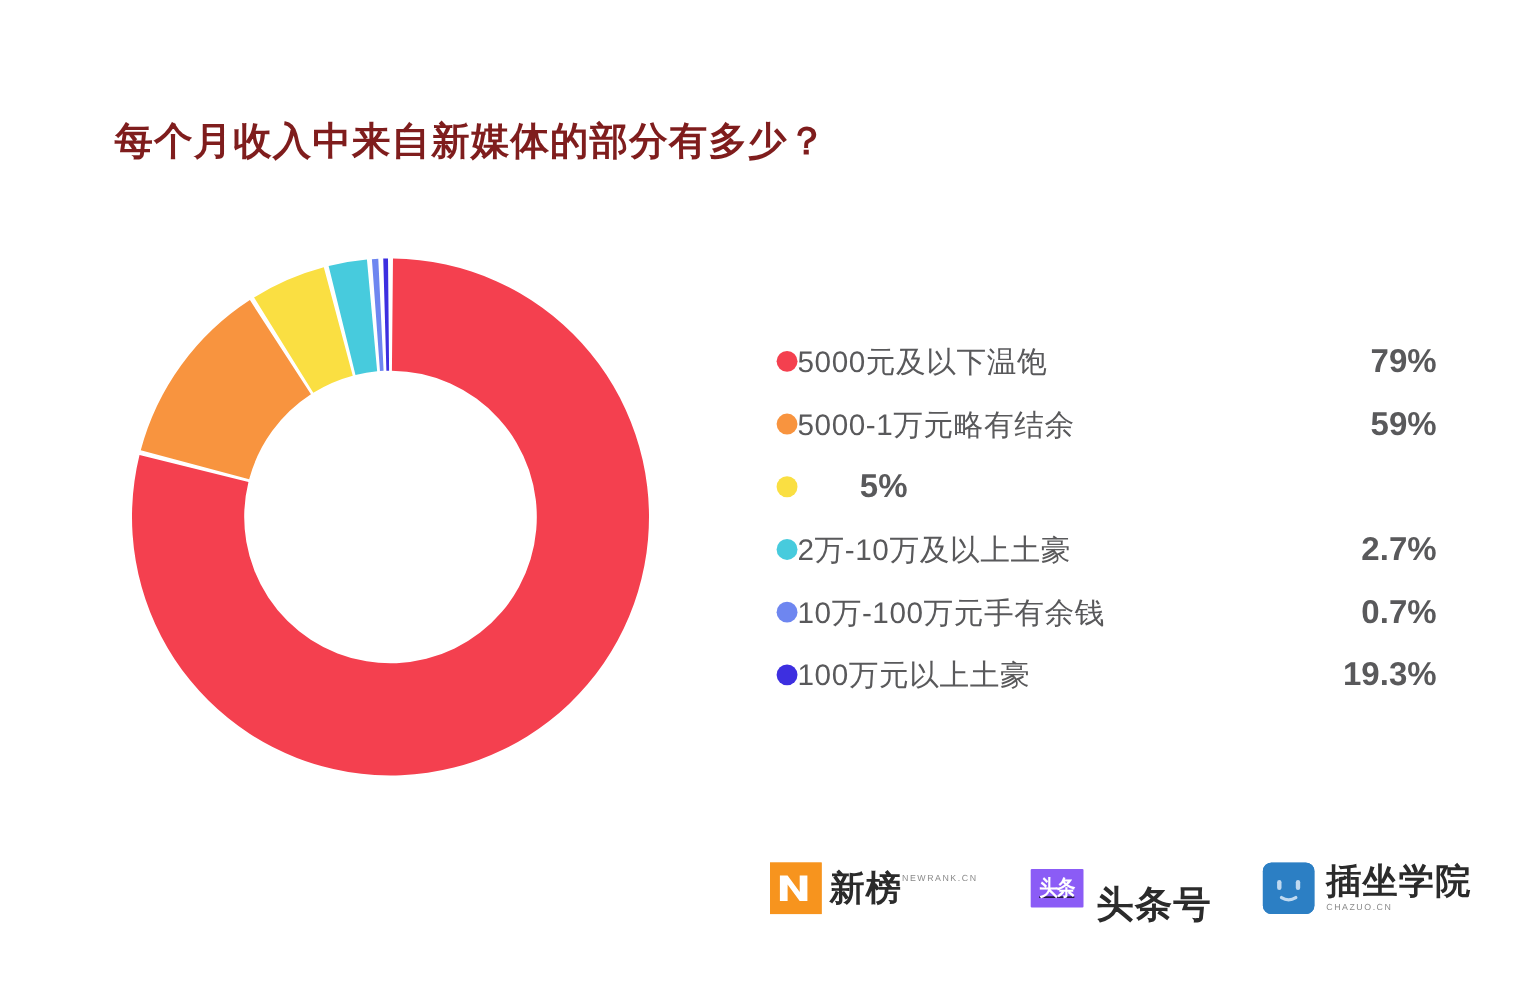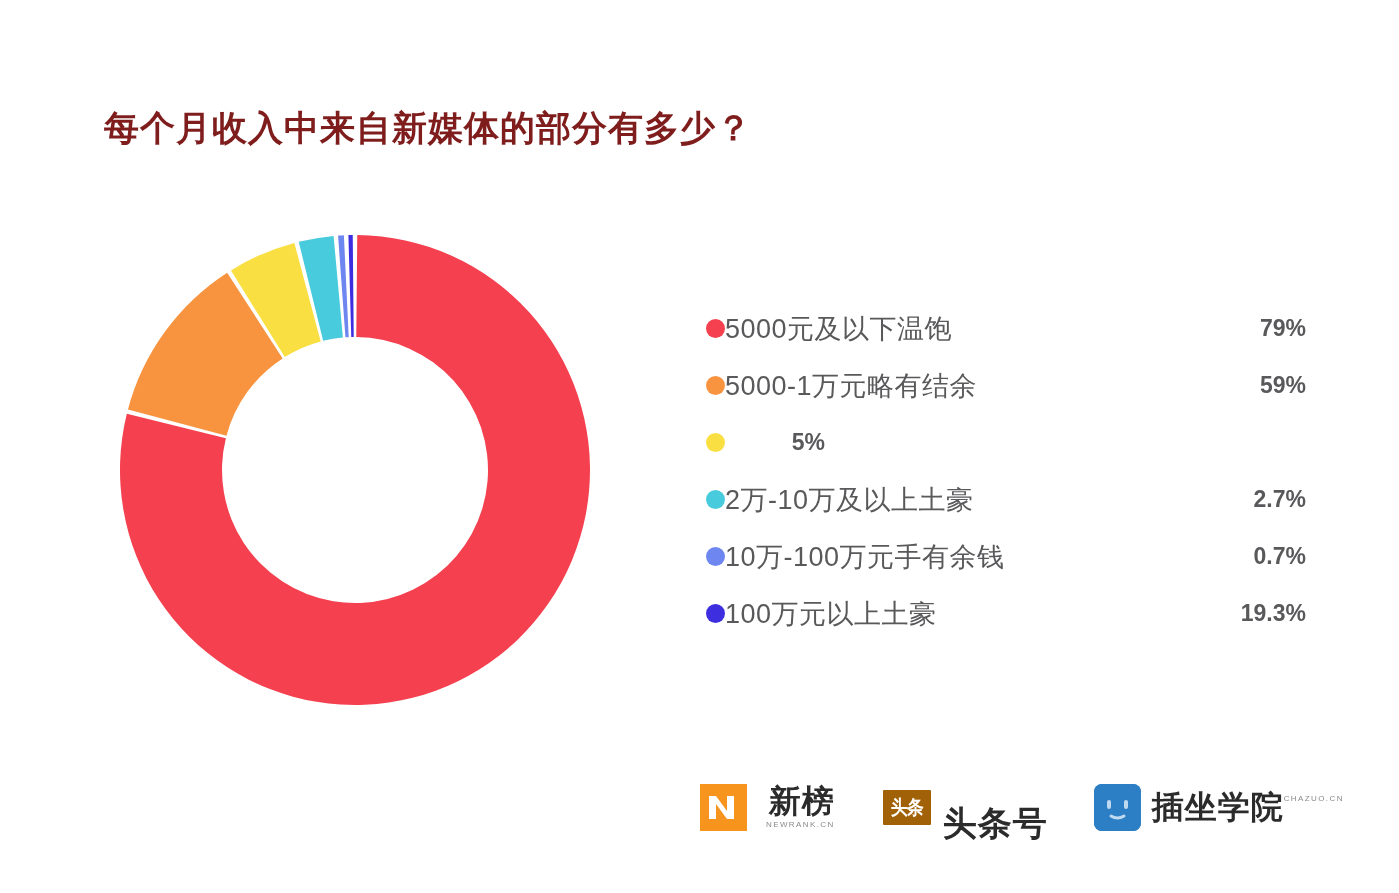--- a/index.html
+++ b/index.html
@@ -61,21 +61,21 @@
     margin-right: 0px;
   }
   .legend-label {
     font-size: 27px;
     color: #59595b;
     letter-spacing: 0.5px;
     white-space: nowrap;
     flex: 1 1 auto;
   }
   .legend-value {
-    font-size: 23px;
+    font-size: 30px;
     color: #59595b;
     font-weight: 600;
     text-align: right;
     width: 100px;
     flex: 0 0 auto;
     white-space: nowrap;
   }
 
   
   #logos {
@@ -95,50 +95,50 @@
   
   .nr-mark {
     width: 47px;
     height: 47px;
     background: linear-gradient(135deg, #F7941E 0%, #F7941E 100%);
     position: relative;
     flex: 0 0 auto;
   }
   .nr-mark svg { display:block; }
   .nr-text {
-    margin-left: 19px;
-    display: flex;
-    flex-direction: column;
+    margin-left: 7px;
+    display: flex;
+    flex-direction: row;
     justify-content: center;
-    align-items: flex-end;
   }
   .nr-cn {
     font-size: 32px;
     font-weight: bold;
     color: #2b2b2b;
     line-height: 1.0;
     letter-spacing: 1px;
   }
   .nr-en {
     font-size: 8px;
     color: #8a8a8a;
     letter-spacing: 1.4px;
     margin-top: 3px;
   }
 
   
   .tt-mark {
     width: 48px;
     height: 35px;
-    background: #a16207;
+    background: #8b5cf6;
     display: flex;
     align-items: center;
     justify-content: center;
     flex: 0 0 auto;
     border-radius: 1px;
+    text-decoration: underline;
   }
   .tt-mark-text {
     color: #ffffff;
     font-size: 17px;
     font-weight: bold;
     line-height: 1;
     letter-spacing: -1px;
     transform: scaleY(1.15);
   }
   .tt-text {
@@ -156,21 +156,21 @@
     width: 47px;
     height: 47px;
     background: #2C7FC4;
     border-radius: 8px;
     position: relative;
     flex: 0 0 auto;
   }
   .cz-text {
     margin-left: 11px;
     display: flex;
-    flex-direction: row;
+    flex-direction: column;
     justify-content: center;
   }
   .cz-cn {
     font-size: 32px;
     font-weight: bold;
     color: #2b2b2b;
     line-height: 1.0;
     letter-spacing: 1px;
   }
   .cz-en {

